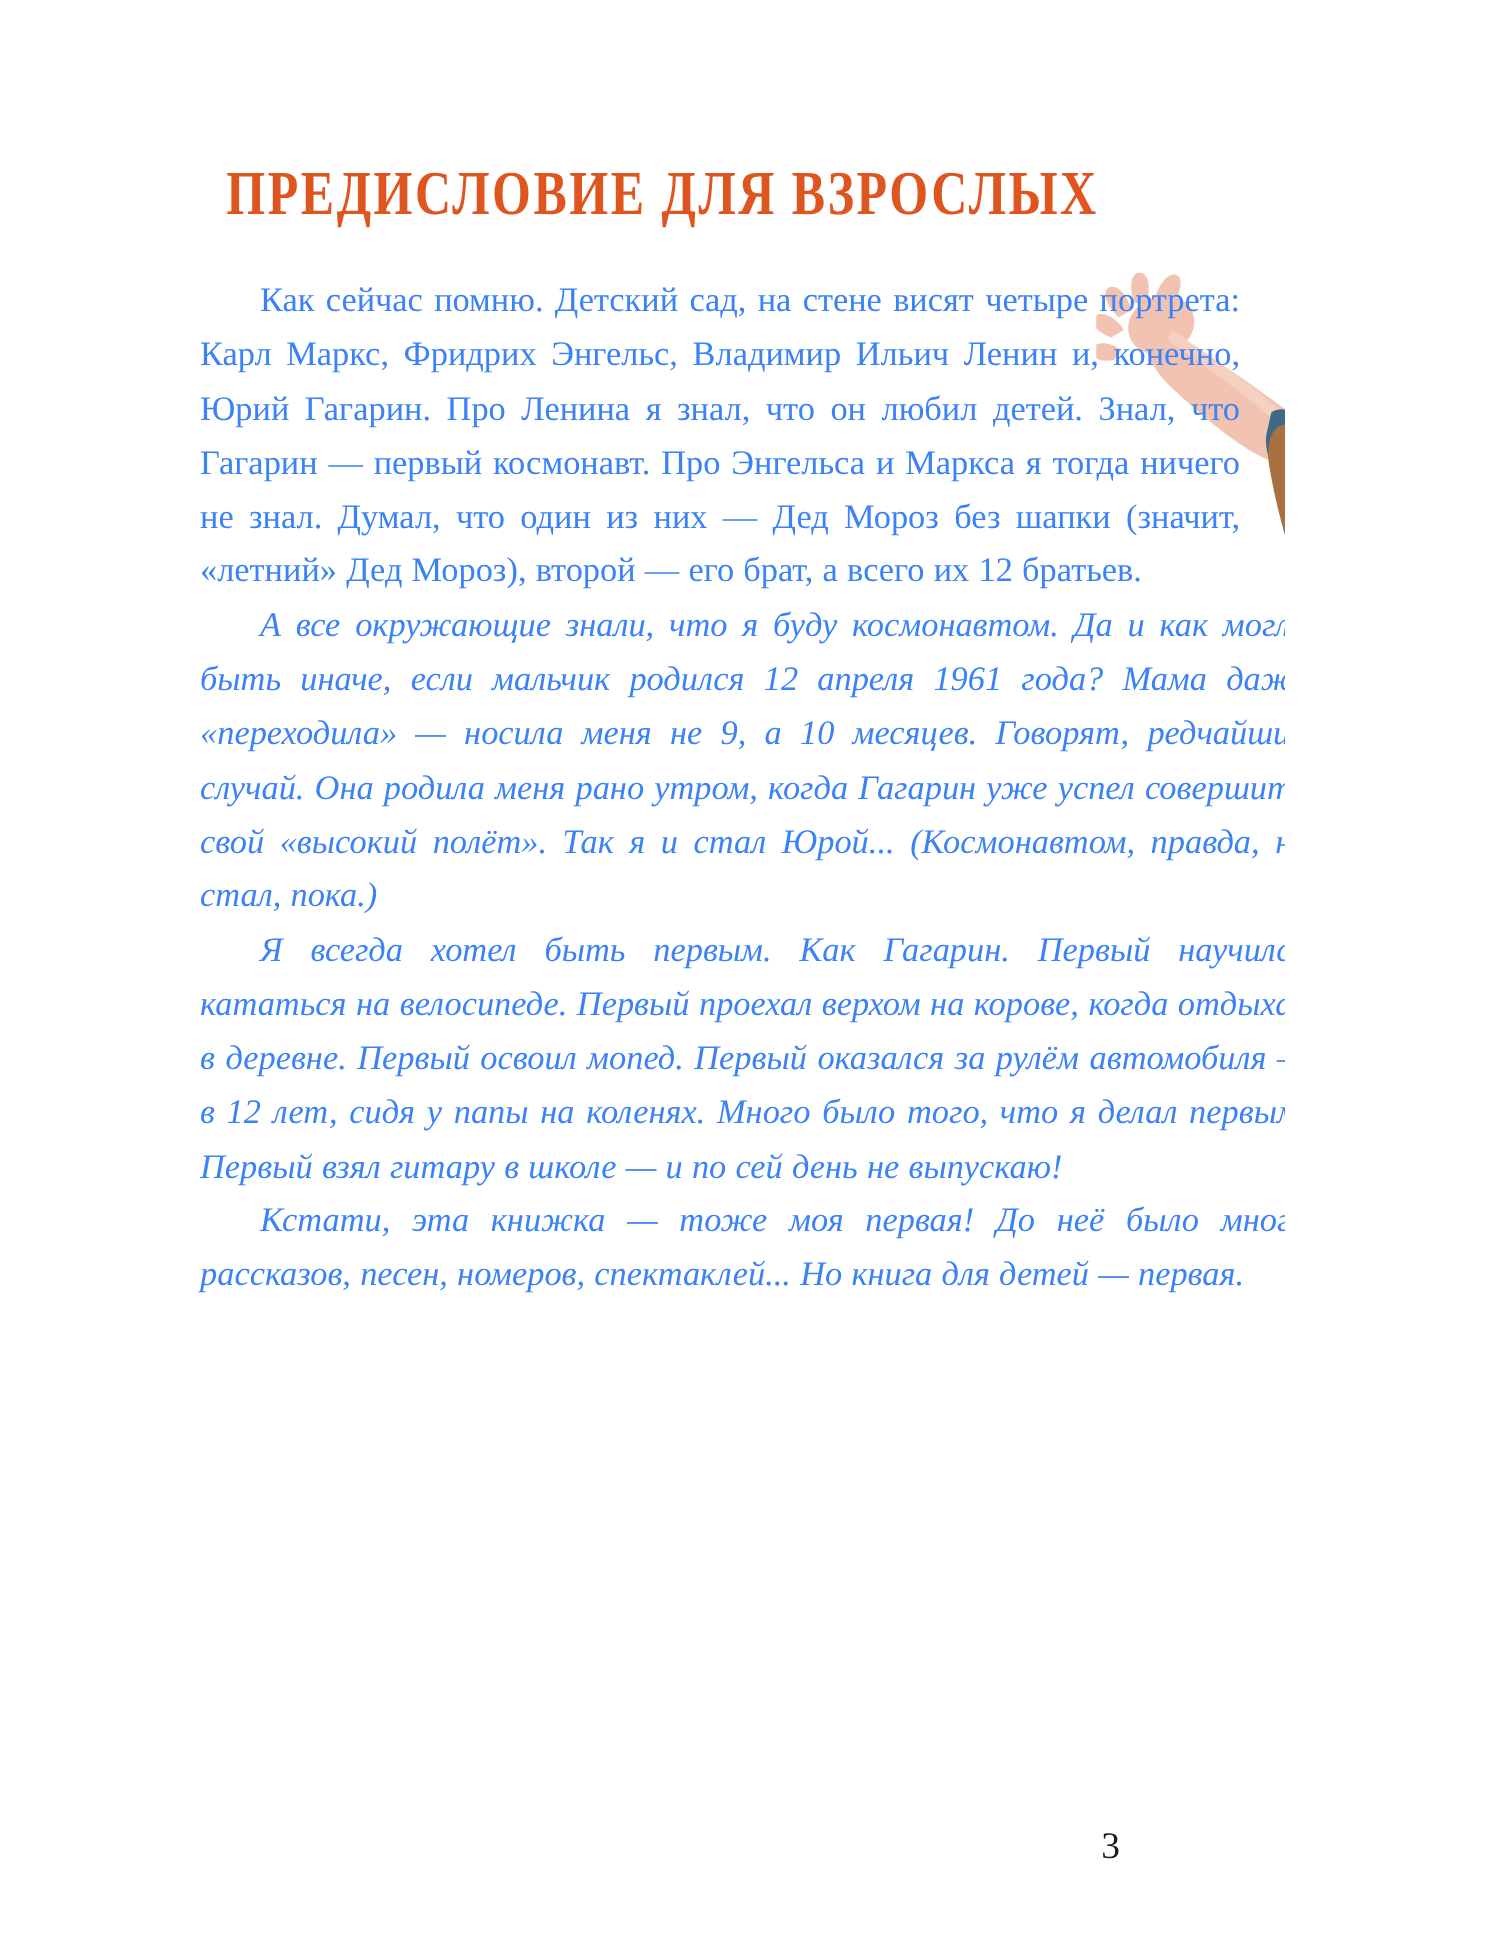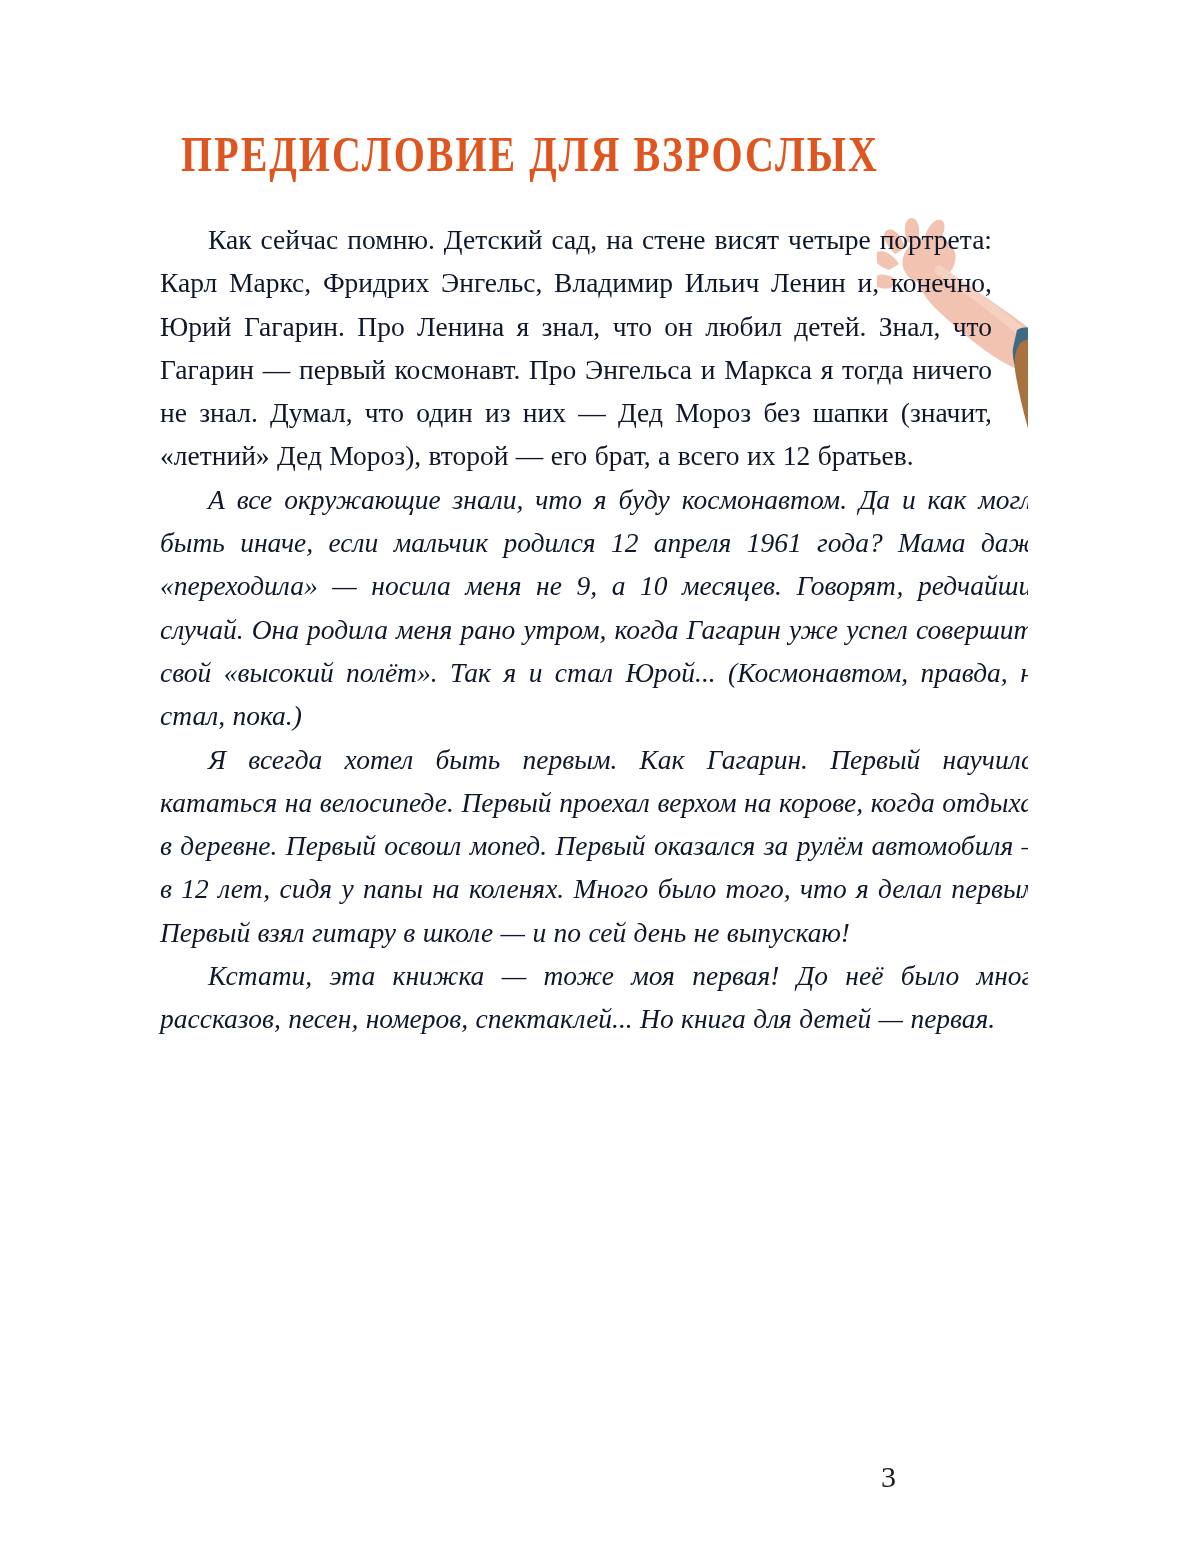--- a/index.html
+++ b/index.html
@@ -42,21 +42,21 @@
     top: 218px;
     width: 886px;
   }
   .body-par {
     margin: 0 0 0 0;
     text-align: justify;
     text-align-last: left;
     text-indent: 48px;
     font-size: 27.5px;
     line-height: 43.3px;
-    color: #0f172a;
+    color: #3b82f6;
     hyphens: manual;
     -webkit-hyphens: manual;
     word-spacing: 0.5px;
   }
   
   .par-1 { width: 832px; }
   .par-2, .par-3, .par-4, .par-5 { width: 886px; font-style: italic; }
 
   
   .folio {

